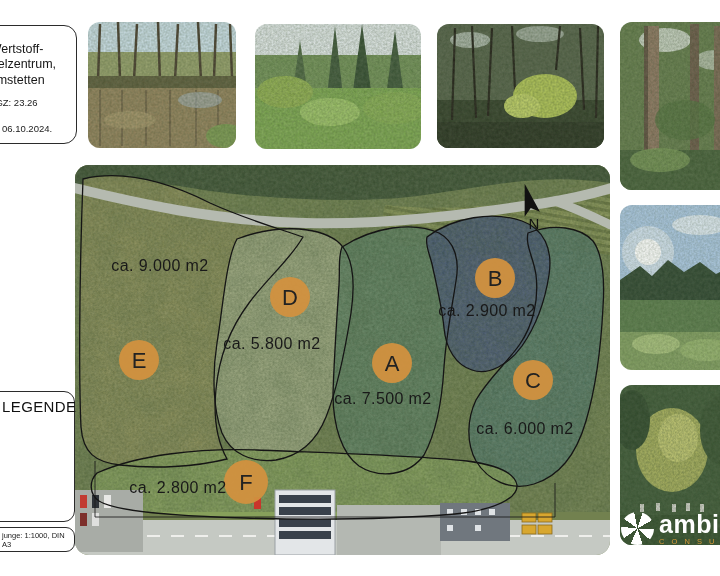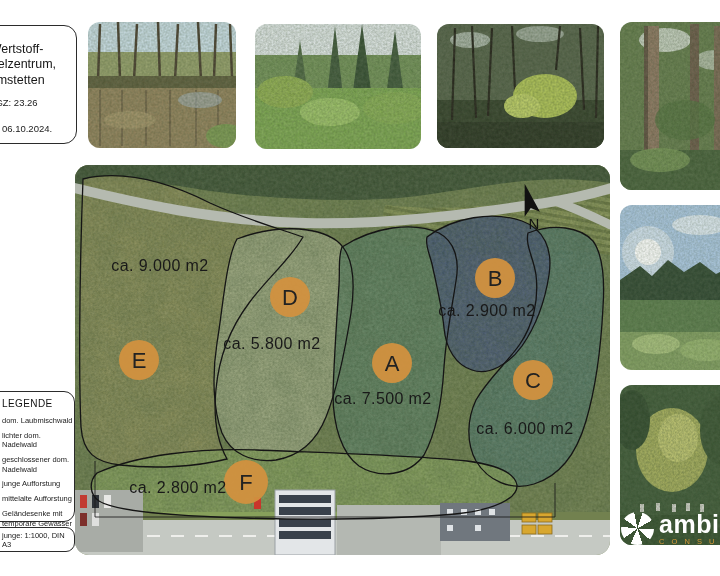--- a/index.html
+++ b/index.html
@@ -8,21 +8,21 @@
   svg{display:block;}
   
   .frame-box{position:absolute;background:#fff;border:1.6px solid #2b2b2b;box-sizing:border-box;}
   .info-box{left:-44px;top:25px;width:121px;height:119px;border-radius:13px;
             display:flex;flex-direction:column;align-items:center;text-align:center;}
   .info-title{margin-top:16px;font-size:12.5px;line-height:1.22;color:#161616;}
   .info-gz{margin-top:9px;font-size:9.5px;}
   .info-date{margin-top:15px;font-size:9.5px;}
   .legend-box{left:-44px;top:391px;width:119px;height:131px;border-radius:11px;
               padding:6px 3px 0 45px;}
-  .legend-title{font-size:10px;letter-spacing:.4px;color:#111;}
+  .legend-title{font-size:15px;letter-spacing:.4px;color:#111;}
   .legend-items{display:flex;flex-direction:column;gap:5.5px;margin-top:7px;}
   .legend-item{font-size:7.5px;line-height:1.25;color:#222;width:72px;}
   .scale-box{left:-44px;top:527px;width:119px;height:25px;border-radius:9px;
              display:flex;align-items:center;padding-left:45px;font-size:7.5px;}
   
   .logo{position:absolute;left:621px;top:512px;display:flex;align-items:center;gap:5px;}
   .logo-icon{width:33px;height:33px;border-radius:50%;
              background:repeating-conic-gradient(from 18deg,#fff 0 42deg,rgba(255,255,255,0) 42deg 72deg);}
   .logo-text{display:flex;flex-direction:column;line-height:1;}
   .logo-name{font-size:25px;font-weight:bold;color:#fff;letter-spacing:.5px;}
@@ -296,28 +296,20 @@
       <div>Wertstoff-</div>
       <div>mmelzentrum,</div>
       <div>Amstetten</div>
     </div>
     <div class="info-gz">GZ: 23.26</div>
     <div class="info-date">tum: 06.10.2024.</div>
   </div>
 
   <div class="frame-box legend-box">
     <div class="legend-title">LEGENDE</div>
-    <div class="legend-items">
-      <div class="legend-item">dom. Laubmischwald</div>
-      <div class="legend-item">lichter dom. Nadelwald</div>
-      <div class="legend-item">geschlossener dom. Nadelwald</div>
-      <div class="legend-item">junge Aufforstung</div>
-      <div class="legend-item">mittelalte Aufforstung</div>
-      <div class="legend-item">Geländesenke mit temporäre Gewässer</div>
-    </div>
   </div>
 
   <div class="frame-box scale-box">
     <span>junge: 1:1000, DIN A3</span>
   </div>
 
   <div class="logo">
     <div class="logo-icon"></div>
     <div class="logo-text">
       <span class="logo-name">ambie</span>

